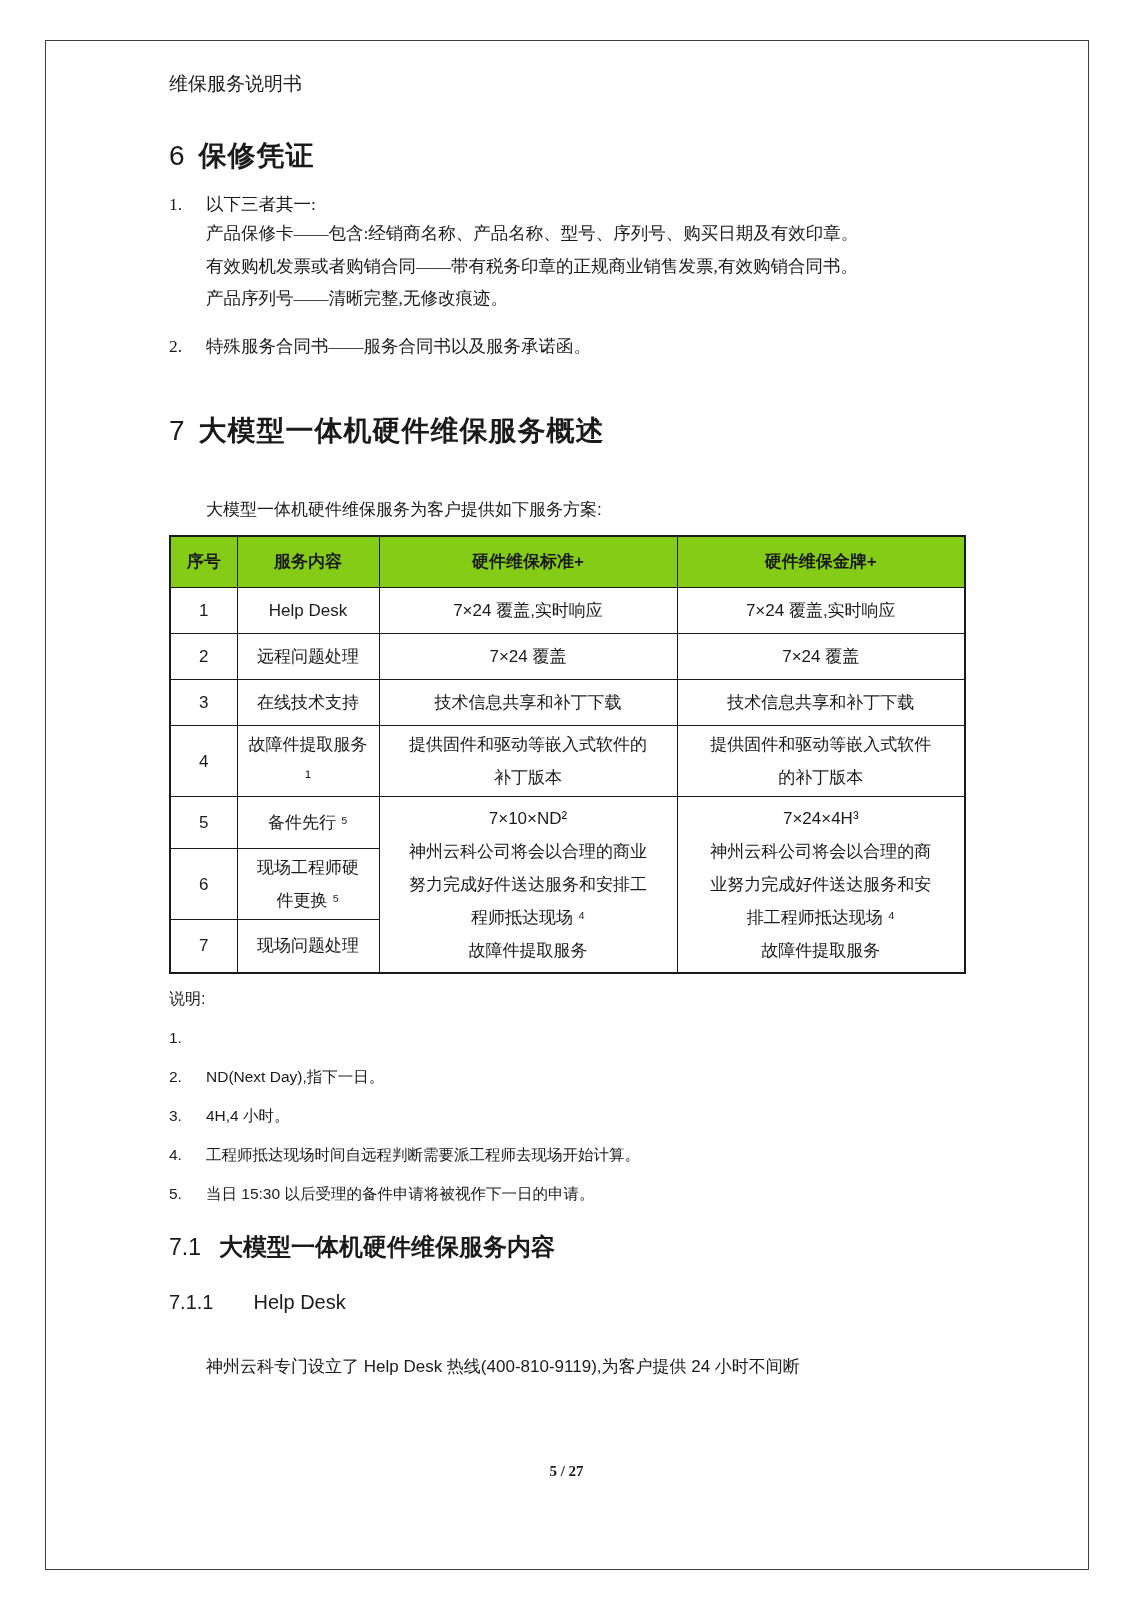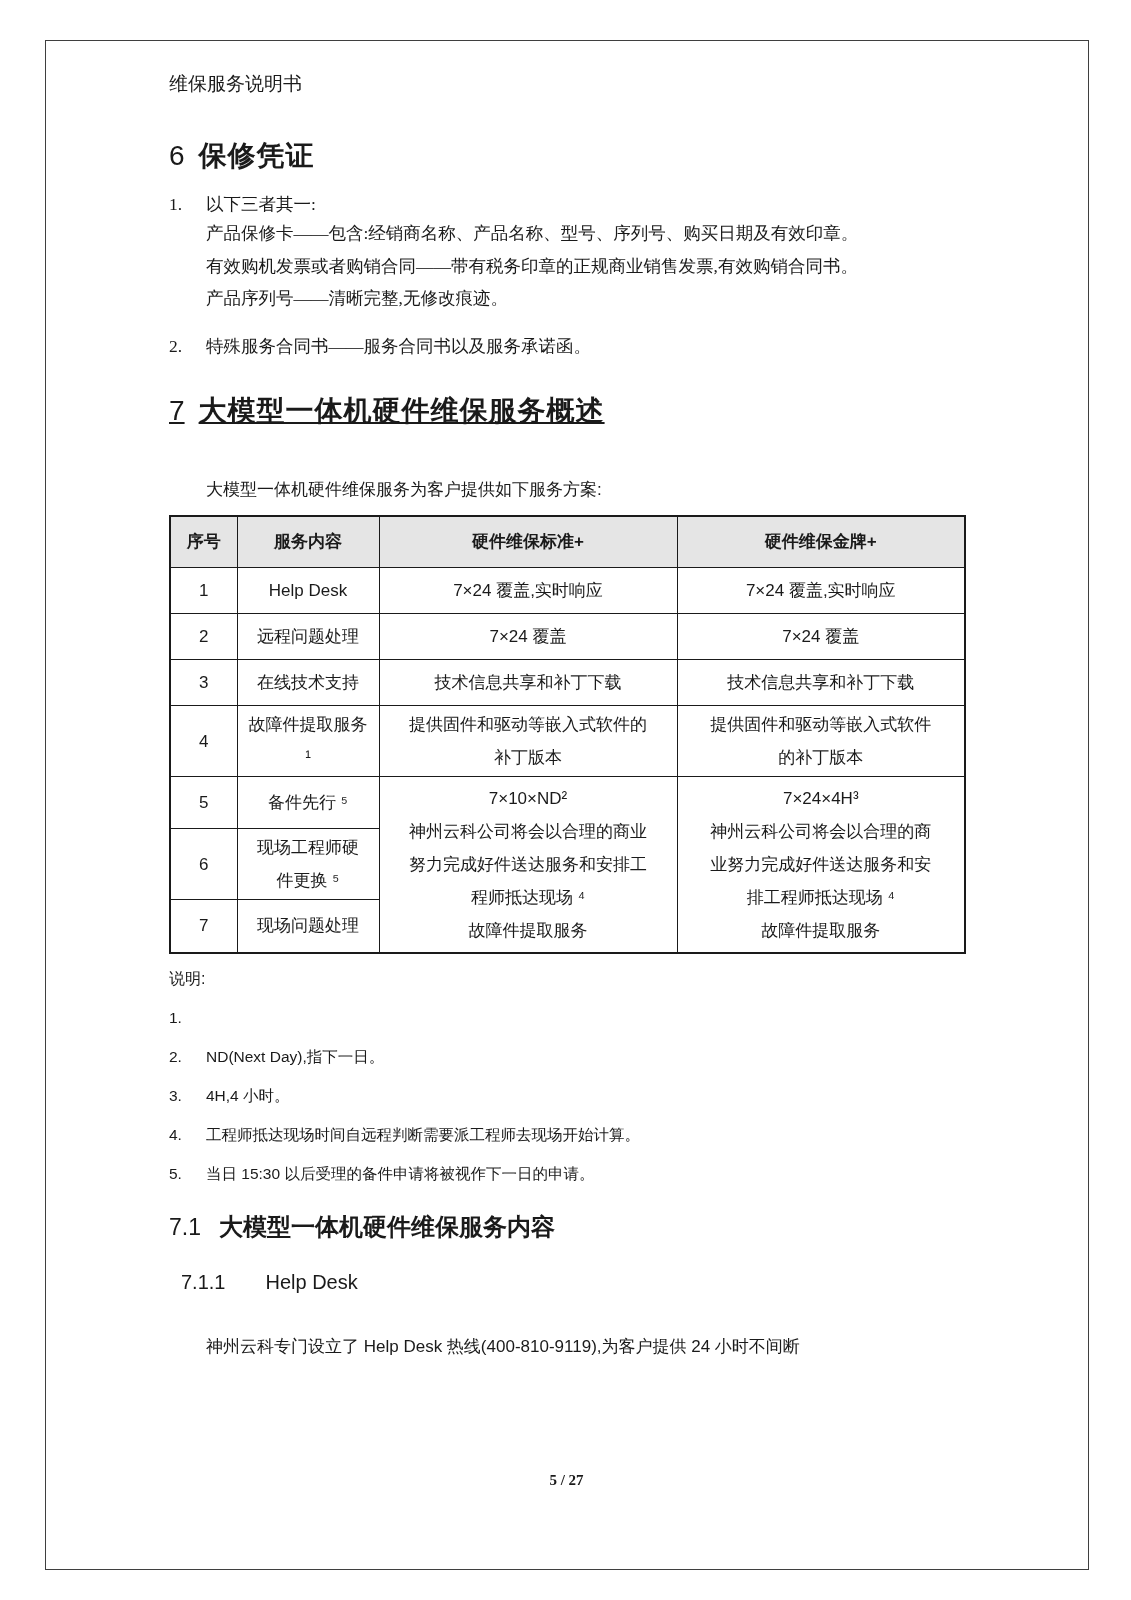--- a/index.html
+++ b/index.html
@@ -24,55 +24,55 @@
   .h-l1 { margin-top:45px; font-size:28px; line-height:34px; font-weight:700; letter-spacing:1px; }
   .h-l1 .h-num { font-weight:400; margin-right:14px; letter-spacing:0; }
 
   .s6-intro { margin-top:31px; font-size:17.5px; line-height:24px; }
 
   .olist-item { display:flex; margin-top:19px; font-size:17.5px; line-height:24px; }
   .olist-num { width:37px; flex:none; }
 
   .sub-block { margin-top:1px; margin-left:37px; font-size:17.5px; line-height:32.5px; }
 
-  .s7-heading { margin-top:36px;text-decoration:underline; }
+  .s7-heading { margin-top:56px; }
 
   .s7-intro { margin-top:50px; margin-left:37px; font-size:17px; line-height:24px; }
 
   table.svc {
     margin-top:13px; width:795px; border-collapse:collapse; table-layout:fixed;
     border:2px solid #1a1a1a;
   }
   table.svc th, table.svc td {
     border:1.5px solid #1a1a1a; text-align:center; vertical-align:middle;
     font-size:17px; padding:2px 8px; white-space:pre-line; line-height:33px;
   }
-  table.svc thead th { background:#e5e5e5; font-weight:700; height:52px; line-height:22px; }
+  table.svc thead th { background:#84cc16; font-weight:700; height:52px; line-height:22px; }
   .colw-no  { width:67px; }
   .colw-svc { width:142px; }
   .colw-std { width:298px; }
   .colw-gold{ width:288px; }
   td.no-cell { text-align:left; padding-left:13px; }
   tr.h46 td { height:46px; } tr.h63 td { height:63px; }
   tr.h52 td { height:52px; } tr.h64 td { height:64px; } tr.h53 td { height:53px; }
   td.svc-two { line-height:31px; }
 
   .notes-label { margin-top:15px; font-size:16px; font-weight:400; }
   .note { display:flex; margin-top:17px; font-size:15.5px; line-height:22px; }
   .note-num { width:37px; flex:none; }
 
   .h-l2 { margin-top:27px; font-size:24px; line-height:30px; font-weight:700; }
   .h-l2 .h-num { font-weight:400; margin-right:18px; font-size:23px; }
 
-  .h-l3 { margin-top:27px; font-size:20px; line-height:26px; font-weight:400;margin-left:12px; }
+  .h-l3 { margin-top:27px; font-size:20px; line-height:26px; font-weight:400; }
   .h-l3 .h-num { margin-right:40px; }
 
   .hd-para { margin-top:39px; margin-left:37px; font-size:17px; line-height:26px; }
 
-  .page-footer { margin-top:112px; text-align:center; font-size:15px; font-weight:700; }
+  .page-footer { margin-top:83px; text-align:center; font-size:15px; font-weight:700; }
 </style>
 </head>
 <body>
 
 <div class="frame">
   <div class="content">
 
     <div class="doc-header serif">维保服务说明书</div>
 
     <div class="h-l1 sans">

